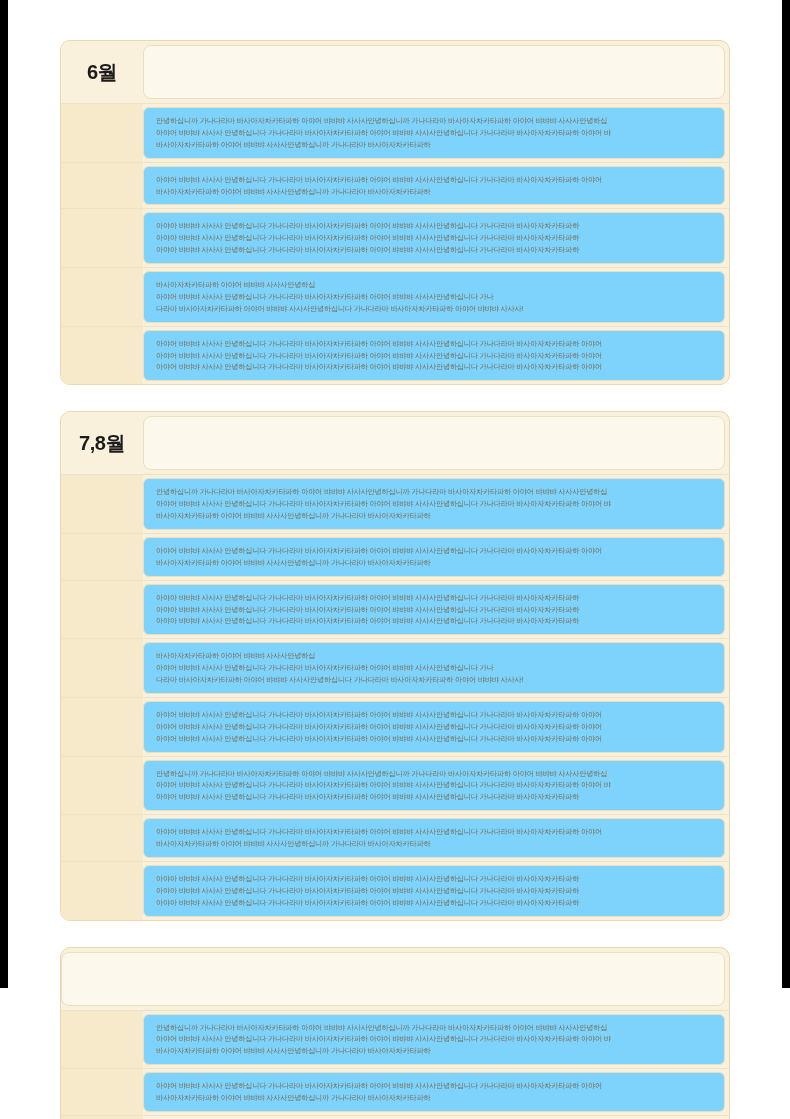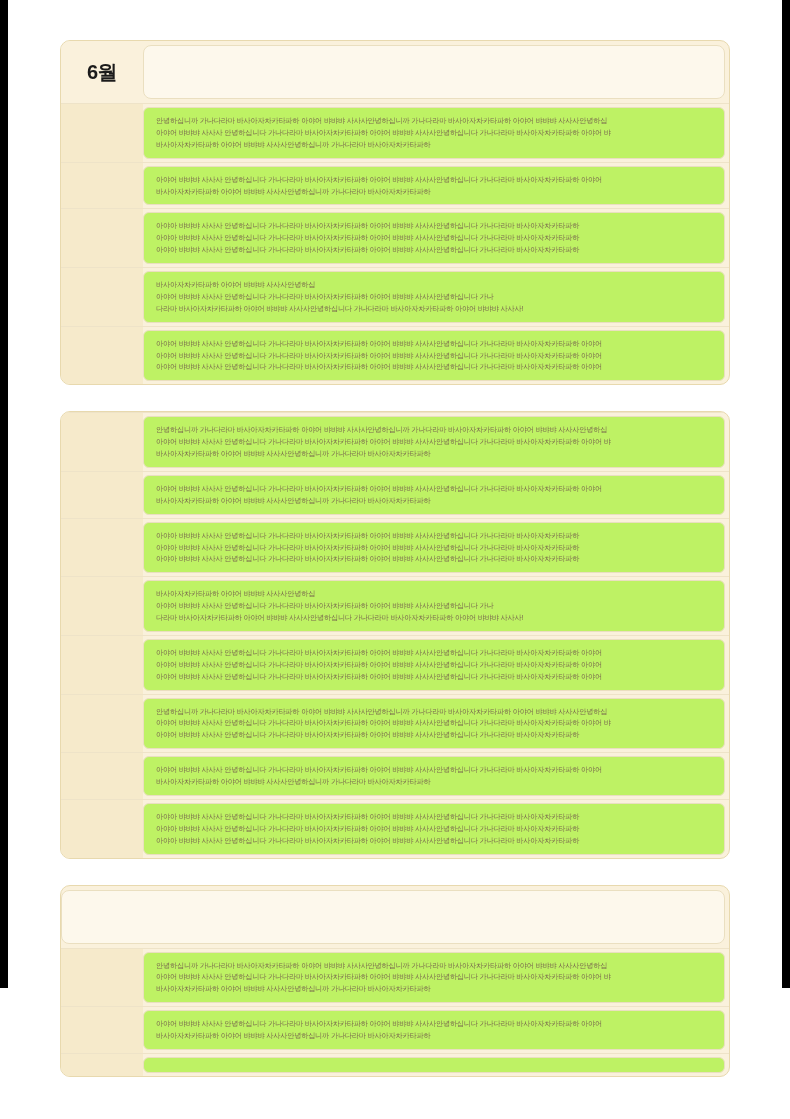--- a/index.html
+++ b/index.html
@@ -75,21 +75,21 @@
     align-items: stretch;
     border-top: 1px solid #eee3c8;
   }
   .row-label {
     width: 82px;
     min-width: 82px;
     background: #f6eacb;
   }
   .row-body {
     flex: 1;
-    background: #bef264;
+    background: #7dd3fc;
     border: 1px solid #eadfc0;
     border-radius: 6px;
     margin: 3px 4px 3px 0;
     padding: 7px 10px 7px 12px;
     box-sizing: border-box;
   }
   .row-body p {
     margin: 0;
     font-size: 7.2px;
     line-height: 1.65;
@@ -151,20 +151,24 @@
         <p>아야어 뱌뱌뱌 사사사 안녕하십니다 가나다라마 바사아자차카타파하 아야어 뱌뱌뱌 사사사안녕하십니다 가나다라마 바사아자차카타파하 아야어</p>
         <p>아야어 뱌뱌뱌 사사사 안녕하십니다 가나다라마 바사아자차카타파하 아야어 뱌뱌뱌 사사사안녕하십니다 가나다라마 바사아자차카타파하 아야어</p>
         <p>아야어 뱌뱌뱌 사사사 안녕하십니다 가나다라마 바사아자차카타파하 아야어 뱌뱌뱌 사사사안녕하십니다 가나다라마 바사아자차카타파하 아야어</p>
       </div>
     </div>
   </div>
 
   <div class="gap"></div>
 
   <div class="section">
+    <div class="section-header">
+      <div class="header-label">7,8월</div>
+      <div class="header-body"></div>
+    </div>
     <div class="row">
       <div class="row-label"></div>
       <div class="row-body">
         <p>안녕하십니까 가나다라마 바사아자차카타파하 아야어 뱌뱌뱌 사사사안녕하십니까 가나다라마 바사아자차카타파하 아야어 뱌뱌뱌 사사사안녕하십</p>
         <p>아야어 뱌뱌뱌 사사사 안녕하십니다 가나다라마 바사아자차카타파하 아야어 뱌뱌뱌 사사사안녕하십니다 가나다라마 바사아자차카타파하 아야어 뱌</p>
         <p>바사아자차카타파하 아야어 뱌뱌뱌 사사사안녕하십니까 가나다라마 바사아자차카타파하</p>
       </div>
     </div>
     <div class="row">
       <div class="row-label"></div>

